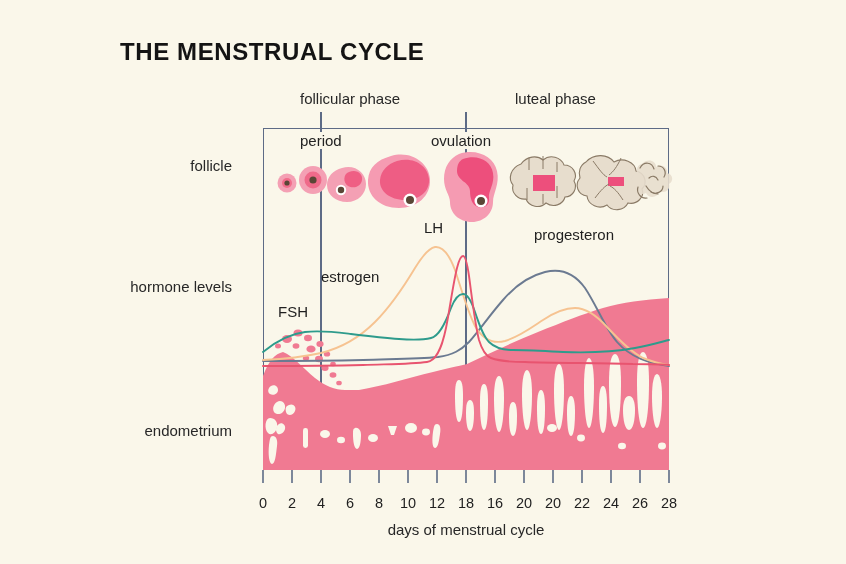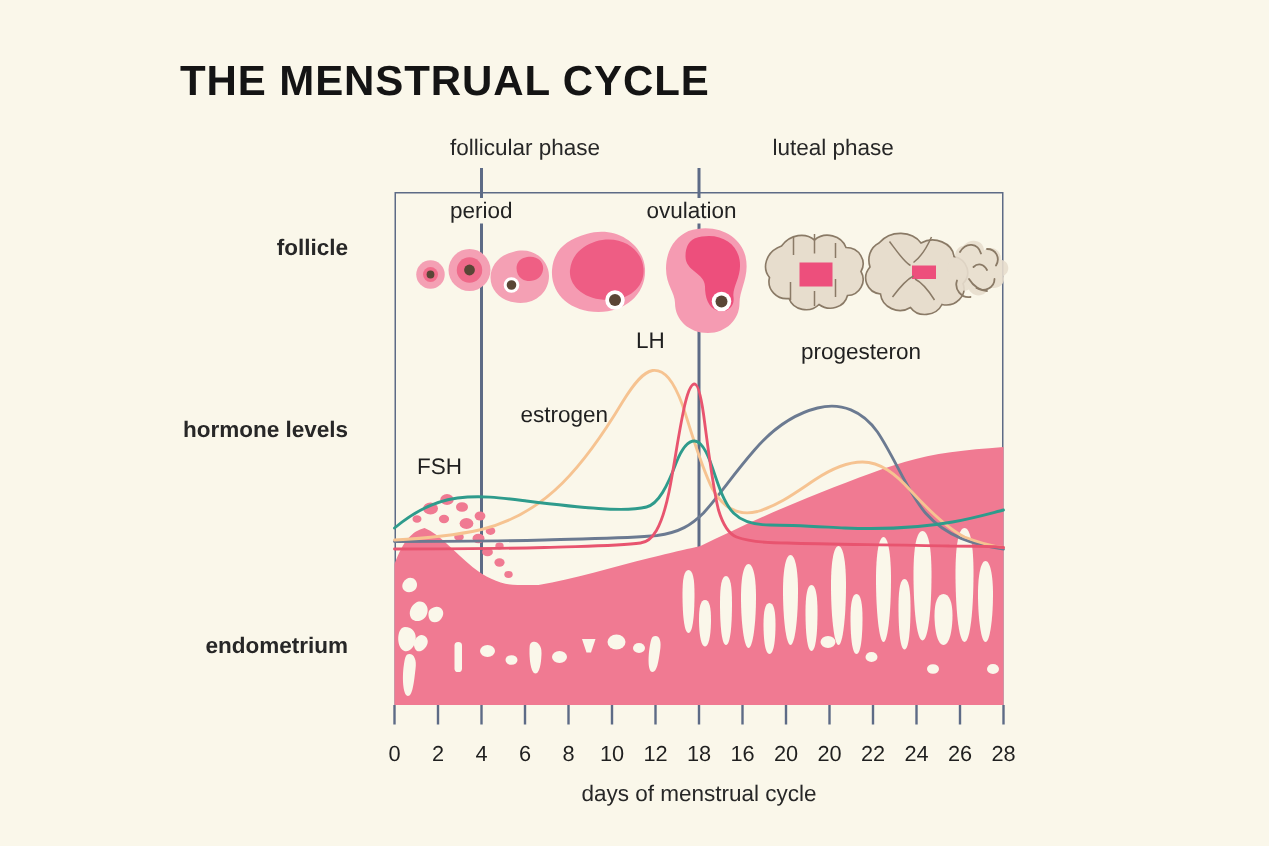--- a/index.html
+++ b/index.html
@@ -8,36 +8,35 @@
     background:#faf7ea;
     font-family:"Liberation Sans", sans-serif;
     color:#1a1a1a;
     overflow:hidden;
     position:relative;
   }
   .page{position:absolute;inset:0;}
 
   .title{
     position:absolute;left:120px;top:38px;
-    font-size:28px;font-weight:700;letter-spacing:.6px;
+    font-size:24px;font-weight:700;letter-spacing:.6px;
     color:#141414;
   }
 
   
   .phase-label{
     position:absolute;font-size:15px;color:#272727;white-space:nowrap;
   }
   #phase-follicular{left:300px;top:90px;}
   #phase-luteal{left:515px;top:90px;}
 
   
   .row-label{
     position:absolute;font-size:15px;color:#272727;white-space:nowrap;
     text-align:right;
-    font-weight:bold;
   }
   #rl-follicle{right:614px;top:157px;}
   #rl-hormone{right:614px;top:278px;}
   #rl-endometrium{right:614px;top:422px;}
 
   
   .frame{
     position:absolute;left:263px;top:128px;width:406px;height:342px;
     border:1.6px solid #5d6b86;
     box-sizing:border-box;
@@ -51,21 +50,21 @@
   .inline-label{
     position:absolute;font-size:15px;color:#232323;white-space:nowrap;
     background:#faf7ea;padding:0 4px;
   }
   #lbl-period{left:296px;top:132px;}
   #lbl-ovulation{left:427px;top:132px;}
 
   
   .curve-label{position:absolute;font-size:15px;color:#1f1f1f;white-space:nowrap;}
   #lbl-fsh{left:278px;top:303px;}
-  #lbl-estrogen{left:347px;top:268px;}
+  #lbl-estrogen{left:321px;top:268px;}
   #lbl-lh{left:424px;top:219px;}
   #lbl-progesteron{left:534px;top:226px;text-align:right;}
 
   
   .axis-svg{position:absolute;left:263px;top:470px;}
   .tick-label{
     position:absolute;font-size:14.5px;color:#1f1f1f;
     transform:translateX(-50%);top:495px;
   }
   .axis-title{

